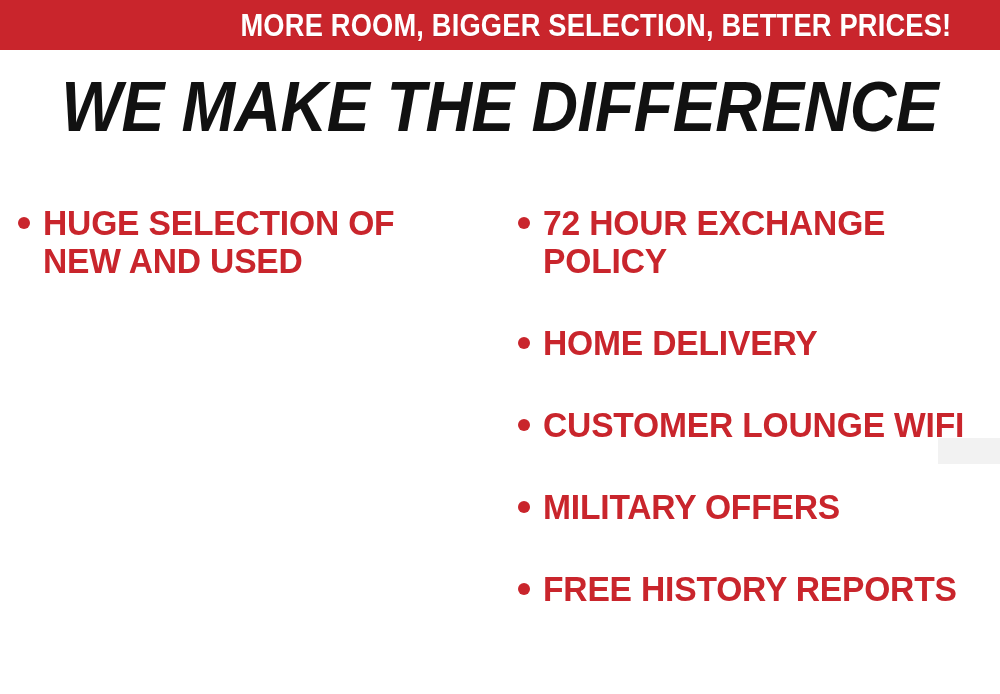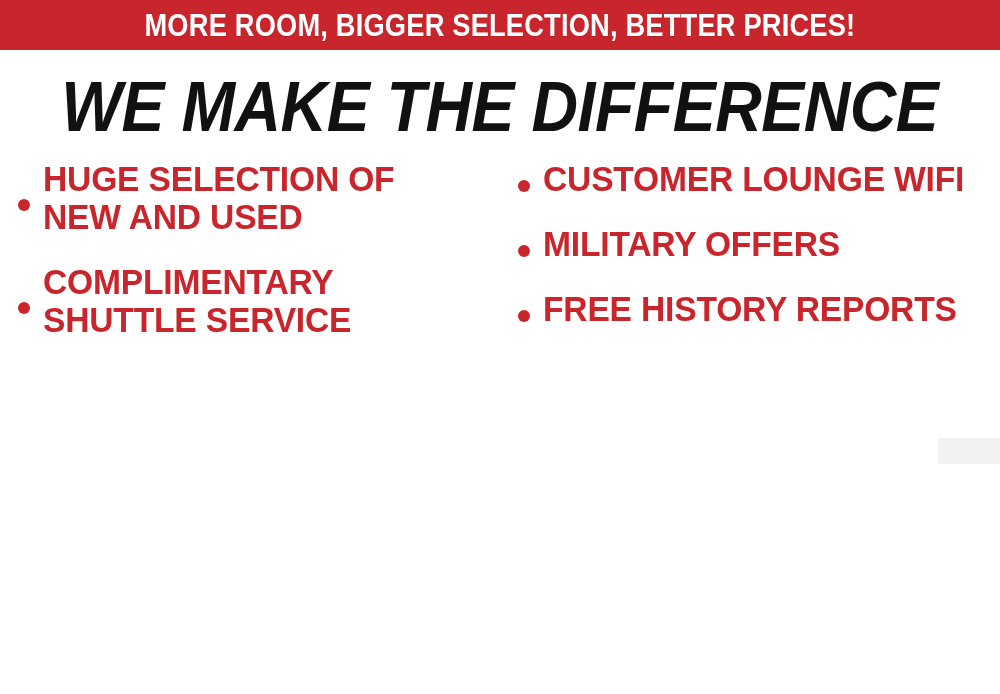--- a/index.html
+++ b/index.html
@@ -17,21 +17,21 @@
 
   #banner {
     position: absolute;
     left: 0;
     top: 0;
     width: 1000px;
     height: 50px;
     background: #c9252c;
     display: flex;
     align-items: center;
-    justify-content: center;
+    justify-content: flex-end;
   }
   #banner-text {
     color: #ffffff;
     font-family: "Liberation Sans Narrow", "Liberation Sans", sans-serif;
     font-weight: bold;
     font-size: 31px;
     line-height: 1;
     letter-spacing: 0.2px;
     transform: scaleX(0.88);
     transform-origin: center center;
@@ -70,22 +70,23 @@
   }
   .column {
     width: 500px;
     box-sizing: border-box;
   }
   #col-left  { padding-left: 18px;  padding-right: 10px; }
   #col-right { padding-left: 518px; padding-right: 8px; margin-left: -500px; width: 1000px; }
 
   .bullet-item {
     display: flex;
-    align-items: center;
+    align-items: flex-start;
     margin-bottom: 27px;
+    margin-top: 44px;
   }
   .bullet-dot {
     width: 12px;
     height: 12px;
     border-radius: 50%;
     background: #c9252c;
     flex: 0 0 12px;
     margin-top: 13px;
     margin-right: 13px;
   }
@@ -125,30 +126,34 @@
   <div class="column" id="col-left">
 
     <div class="bullet-item">
       <span class="bullet-dot"></span>
       <span class="bullet-label">HUGE SELECTION OF NEW AND USED</span>
     </div>
 
 
 
 
-    <div class="bullet-item">
-      <span class="bullet-dot"></span>
-      <span class="bullet-label">COMPLIMENTARY SHUTTLE SERVICE</span>
-    </div>
 
   </div>
 
   <div class="column" id="col-right">
 
+    <div class="bullet-item">
+      <span class="bullet-dot"></span>
+      <span class="bullet-label">72 HOUR EXCHANGE POLICY</span>
+    </div>
 
+    <div class="bullet-item">
+      <span class="bullet-dot"></span>
+      <span class="bullet-label">HOME DELIVERY</span>
+    </div>
 
     <div class="bullet-item">
       <span class="bullet-dot"></span>
       <span class="bullet-label">CUSTOMER LOUNGE WIFI</span>
     </div>
 
     <div class="bullet-item">
       <span class="bullet-dot"></span>
       <span class="bullet-label">MILITARY OFFERS</span>
     </div>

